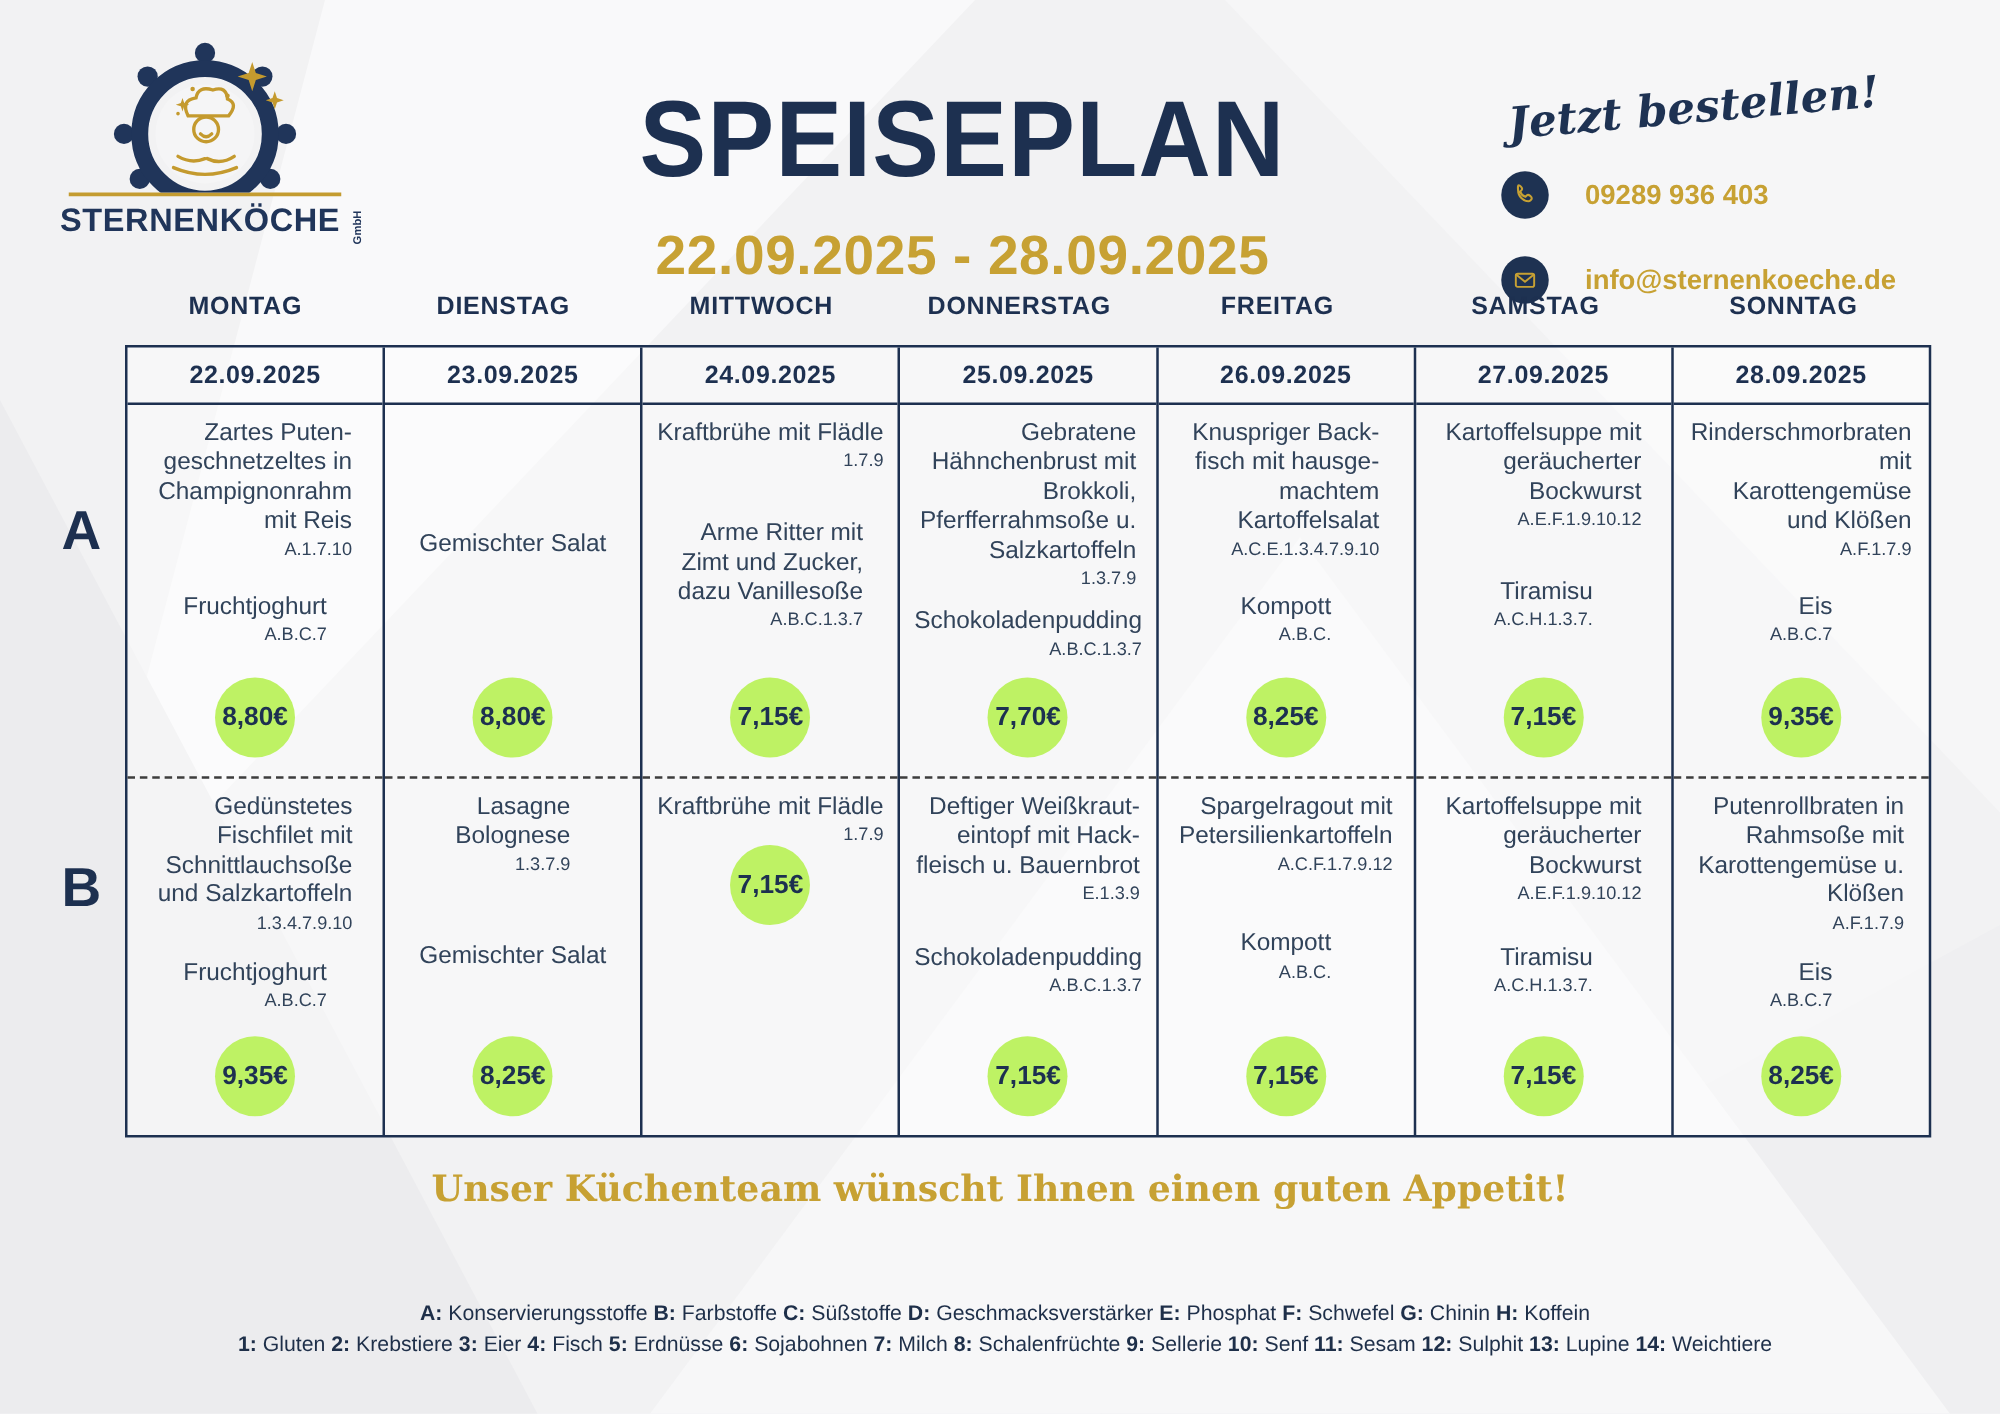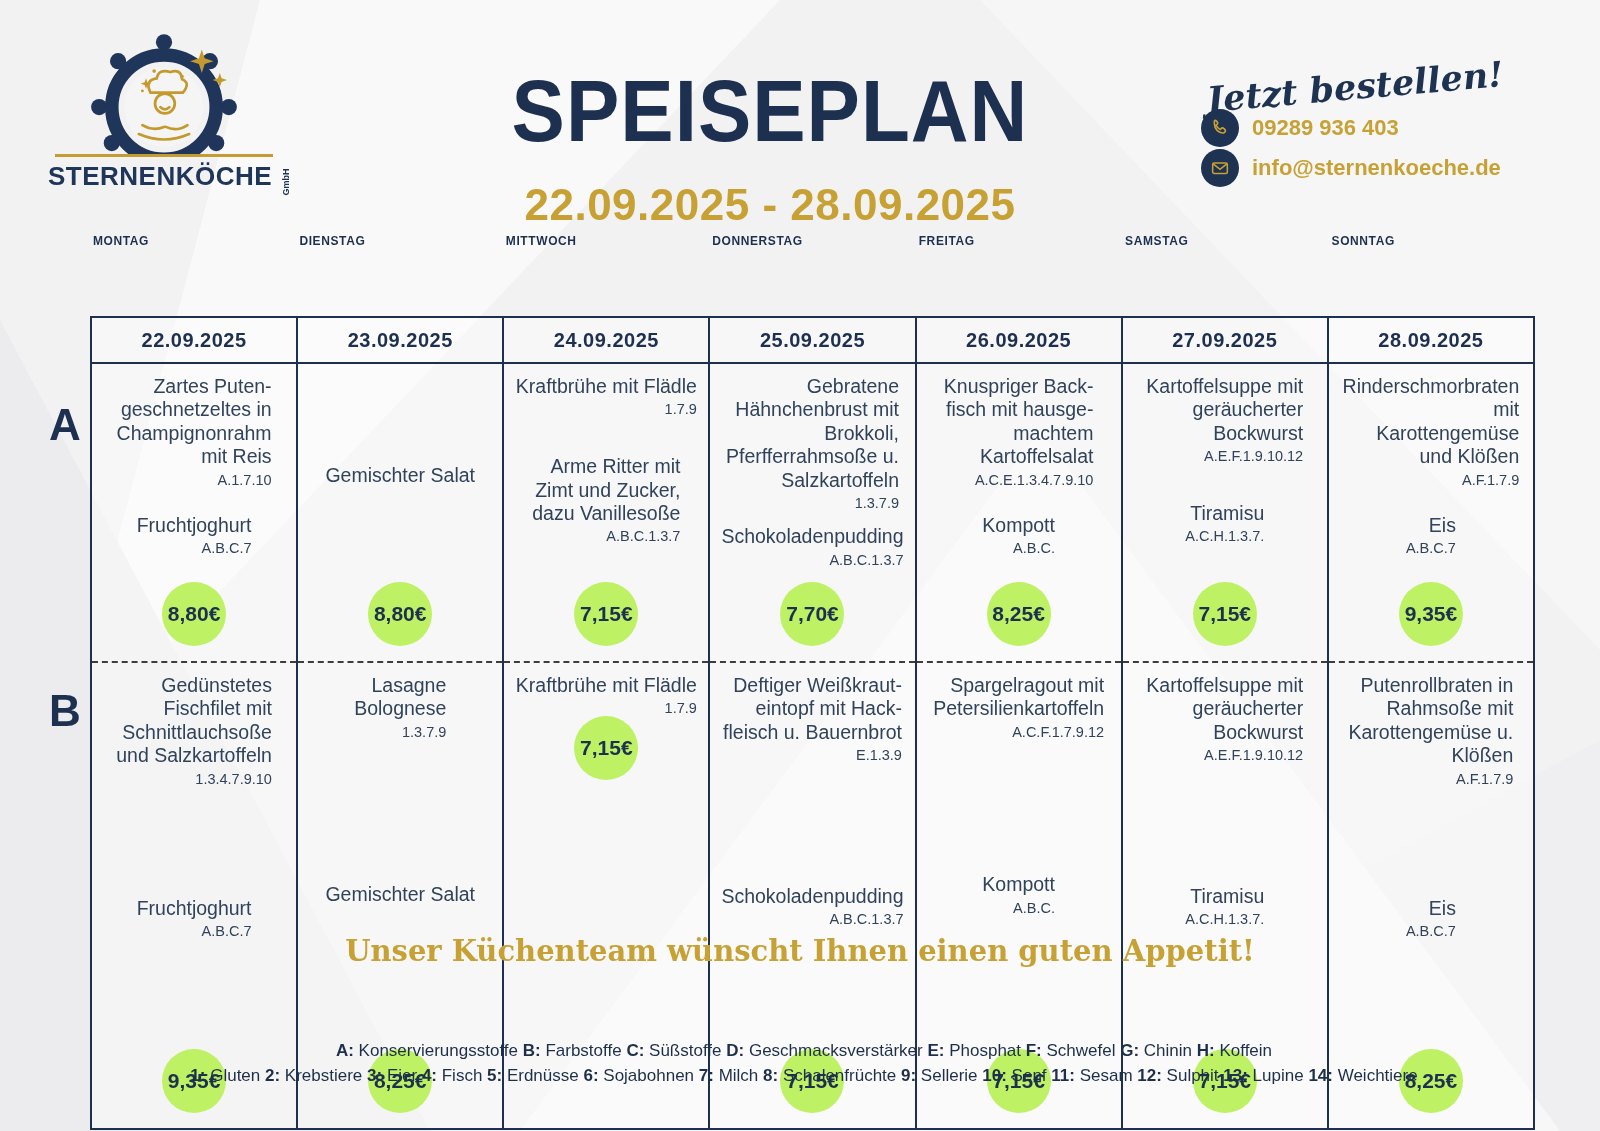--- a/index.html
+++ b/index.html
@@ -18,30 +18,30 @@
   .brand .gmbh{font-size:9px;display:inline-block;transform:rotate(-90deg);letter-spacing:0;vertical-align:baseline;}
 
   
   .title-block{position:absolute;left:440px;top:62px;width:660px;text-align:center;}
   .page-title{font-size:80px;font-weight:bold;letter-spacing:1px;color:#1d3050;transform:scaleY(1.08);transform-origin:top;}
   .date-range{font-size:44px;font-weight:bold;color:#c7a133;margin-top:26px;letter-spacing:.5px;}
 
   
   .order-block{position:absolute;left:1185px;top:66px;width:340px;}
   .order-cta{font-family:"DejaVu Serif",serif;font-style:italic;font-weight:bold;font-size:35px;color:#1e3252;transform:rotate(-5deg);text-align:center;white-space:nowrap;}
-  .contact-row{display:flex;align-items:center;gap:13px;margin-top:2px;margin-left:16px;}
+  .contact-row{display:flex;align-items:center;gap:29px;margin-top:30px;margin-left:16px;}
   .contact-icon{width:38px;height:38px;border-radius:50%;background:#1e3252;display:flex;align-items:center;justify-content:center;flex:0 0 38px;}
   .contact-text{font-size:22px;font-weight:bold;color:#c7a133;white-space:nowrap;}
 
   
   .days-row{position:absolute;left:93px;top:234px;width:1445px;display:flex;}
-  .day-name{flex:1;text-align:left;font-size:12px;font-weight:bold;letter-spacing:.6px;color:#1d3050;}
-
-  
-  .menu-table{position:absolute;left:90px;top:276px;width:1445px;height:814px;border:2px solid #1d3050;background:rgba(255,255,255,.42);display:flex;box-sizing:border-box;margin-top:40px;}
+  .day-name{flex:1;text-align:center;font-size:20px;font-weight:bold;letter-spacing:.6px;color:#1d3050;}
+
+  
+  .menu-table{position:absolute;left:100px;top:276px;width:1445px;height:634px;border:2px solid #1d3050;background:rgba(255,255,255,.42);display:flex;box-sizing:border-box;}
   .col{flex:1;display:flex;flex-direction:column;border-right:2px solid #1d3050;min-width:0;}
   .col:last-child{border-right:none;}
   .date-cell{flex:0 0 44px;height:44px;border-bottom:2px solid #1d3050;display:flex;align-items:center;justify-content:center;font-size:20px;font-weight:bold;letter-spacing:.5px;color:#1d3050;}
   .meal-cell{display:flex;flex-direction:column;align-items:center;text-align:right;padding:6px 4px 10px;box-sizing:border-box;color:#31435a;}
   .cell-a{flex:0 0 297px;height:297px;}
   .cell-b{flex:1;border-top:2px dashed #3d3d3d;}
   .top{margin-top:5px;}
   .mid{margin-top:auto;margin-bottom:auto;padding:4px 0;}
   .meal-name{font-size:19.5px;line-height:1.2;white-space:pre-line;}
   .meal-code{font-size:14.5px;margin-top:3px;}

